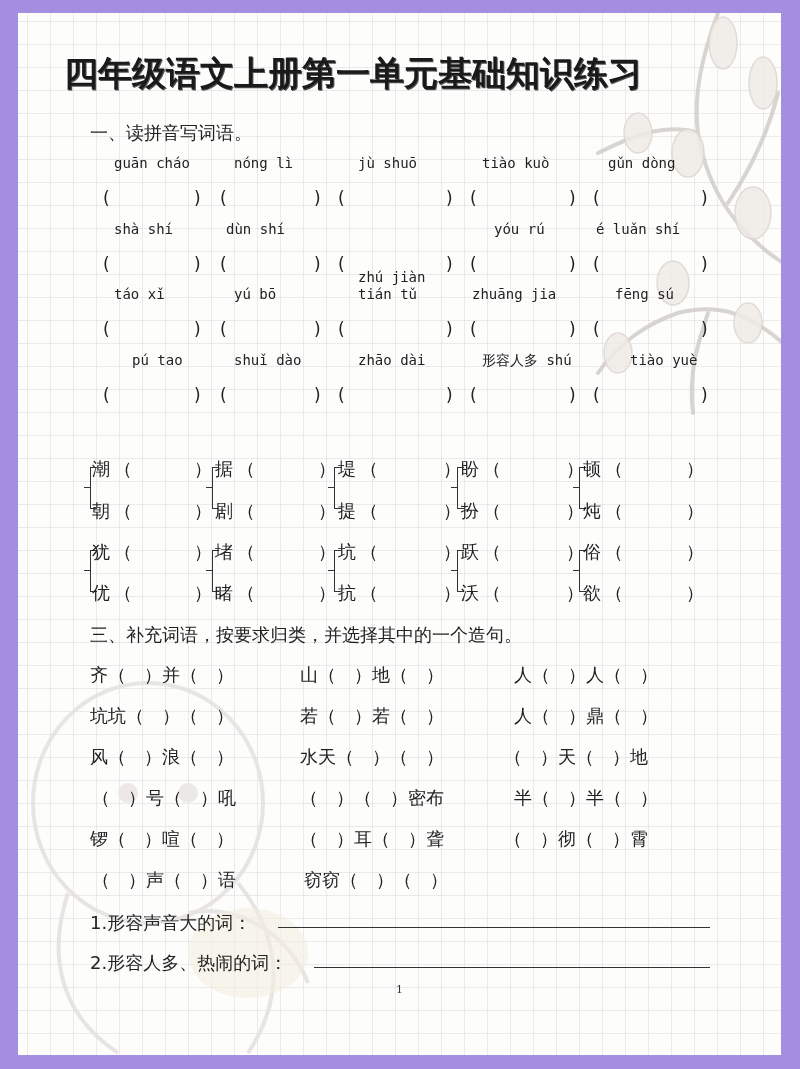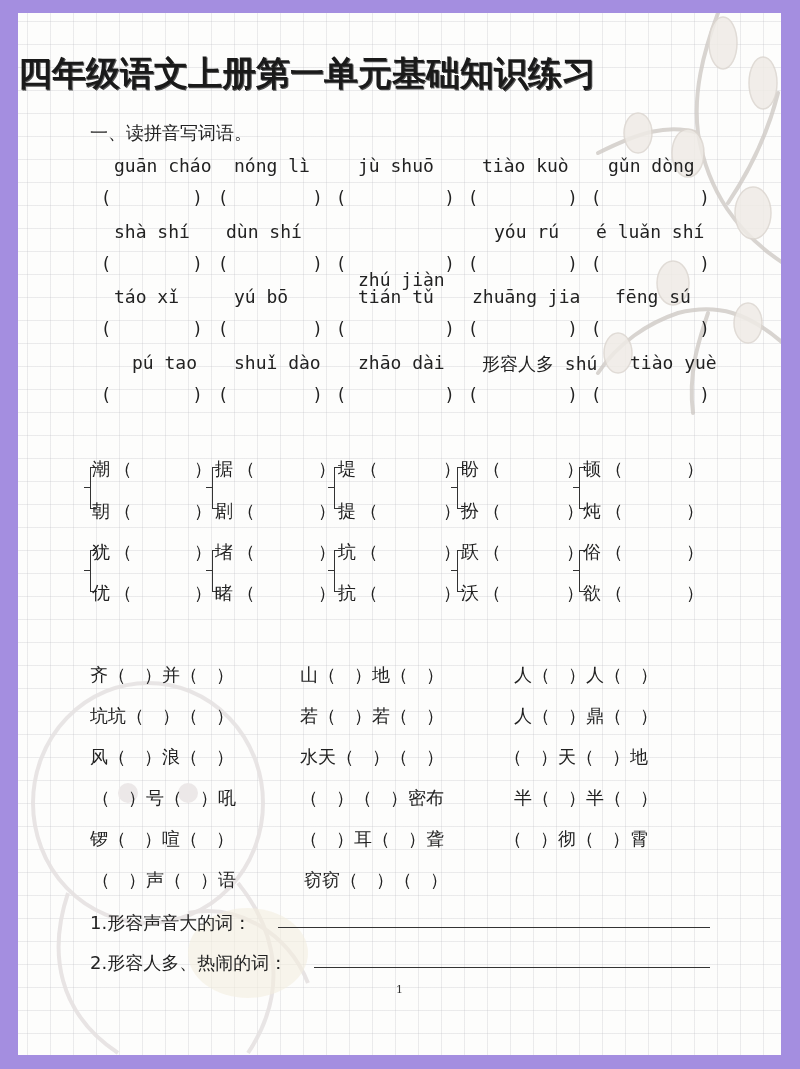--- a/index.html
+++ b/index.html
@@ -19,27 +19,27 @@
       linear-gradient(to right, rgba(200,200,205,0.35) 1px, transparent 1px),
       linear-gradient(to bottom, rgba(200,200,205,0.35) 1px, transparent 1px);
     background-size: 23px 23px;
     background-position: 9px 8px;
     overflow: hidden;
   }
   .deco-branch { position: absolute; left: 560px; top: 0; width: 205px; height: 420px; pointer-events: none; }
   .deco-char { position: absolute; left: -10px; top: 640px; width: 330px; height: 420px; pointer-events: none; }
   .abs { position: absolute; white-space: nowrap; color: #1f1f1f; }
   .title {
-    left: 0; width: 624px; top: 38px; text-align: left;
+    left: 0; width: 624px; top: 38px; text-align: right;
     font-family: Liberation Mono, monospace; font-weight: bold;
     font-size: 34px; letter-spacing: 0px; color: #1a1a1a;
     text-shadow: 1px 1px 0 #555;
   }
   .sec { font-family: Liberation Sans, sans-serif; font-size: 18px; color: #222; }
-  .py { font-family: "DejaVu Sans Mono", monospace; font-size: 18px; color: #222; }
+  .py { font-family: "DejaVu Sans Mono", monospace; font-size: 14px; color: #222; }
   .paren { font-family: "DejaVu Sans", sans-serif; font-size: 17px; color: #222; }
   .cz { font-family: "DejaVu Sans", sans-serif; font-size: 18px; color: #222; }
   .bracket {
     position: absolute; width: 6px; border: 1px solid #333; border-right: none;
   }
   .bracket-tick { position: absolute; width: 6px; height: 0; border-top: 1px solid #333; }
   .line { position: absolute; height: 0; border-top: 1.5px solid #333; }
   .pagenum { font-family: "DejaVu Serif", serif; font-size: 11px; color: #333; }
 </style>
 </head>
@@ -242,20 +242,21 @@
 
   <div class="bracket" style="left:561px; top:537px; height:40px;"></div>
   <div class="bracket-tick" style="left:555px; top:557px;"></div>
   <span class="abs cz" style="left:565px; top:527px;">俗</span>
   <span class="abs cz" style="left:587px; top:527px;">（</span>
   <span class="abs cz" style="left:668px; top:527px;">）</span>
   <span class="abs cz" style="left:565px; top:568px;">欲</span>
   <span class="abs cz" style="left:587px; top:568px;">（</span>
   <span class="abs cz" style="left:668px; top:568px;">）</span>
 
+  <div class="abs sec" style="left:72px; top:610px;">三、补充词语，按要求归类，并选择其中的一个造句。</div>
 
   <div class="abs cz" style="left:72px;  top:650px;">齐（　）并（　）</div>
   <div class="abs cz" style="left:282px; top:650px;">山（　）地（　）</div>
   <div class="abs cz" style="left:496px; top:650px;">人（　）人（　）</div>
 
   <div class="abs cz" style="left:72px;  top:691px;">坑坑（　）（　）</div>
   <div class="abs cz" style="left:282px; top:691px;">若（　）若（　）</div>
   <div class="abs cz" style="left:496px; top:691px;">人（　）鼎（　）</div>
 
   <div class="abs cz" style="left:72px;  top:732px;">风（　）浪（　）</div>

